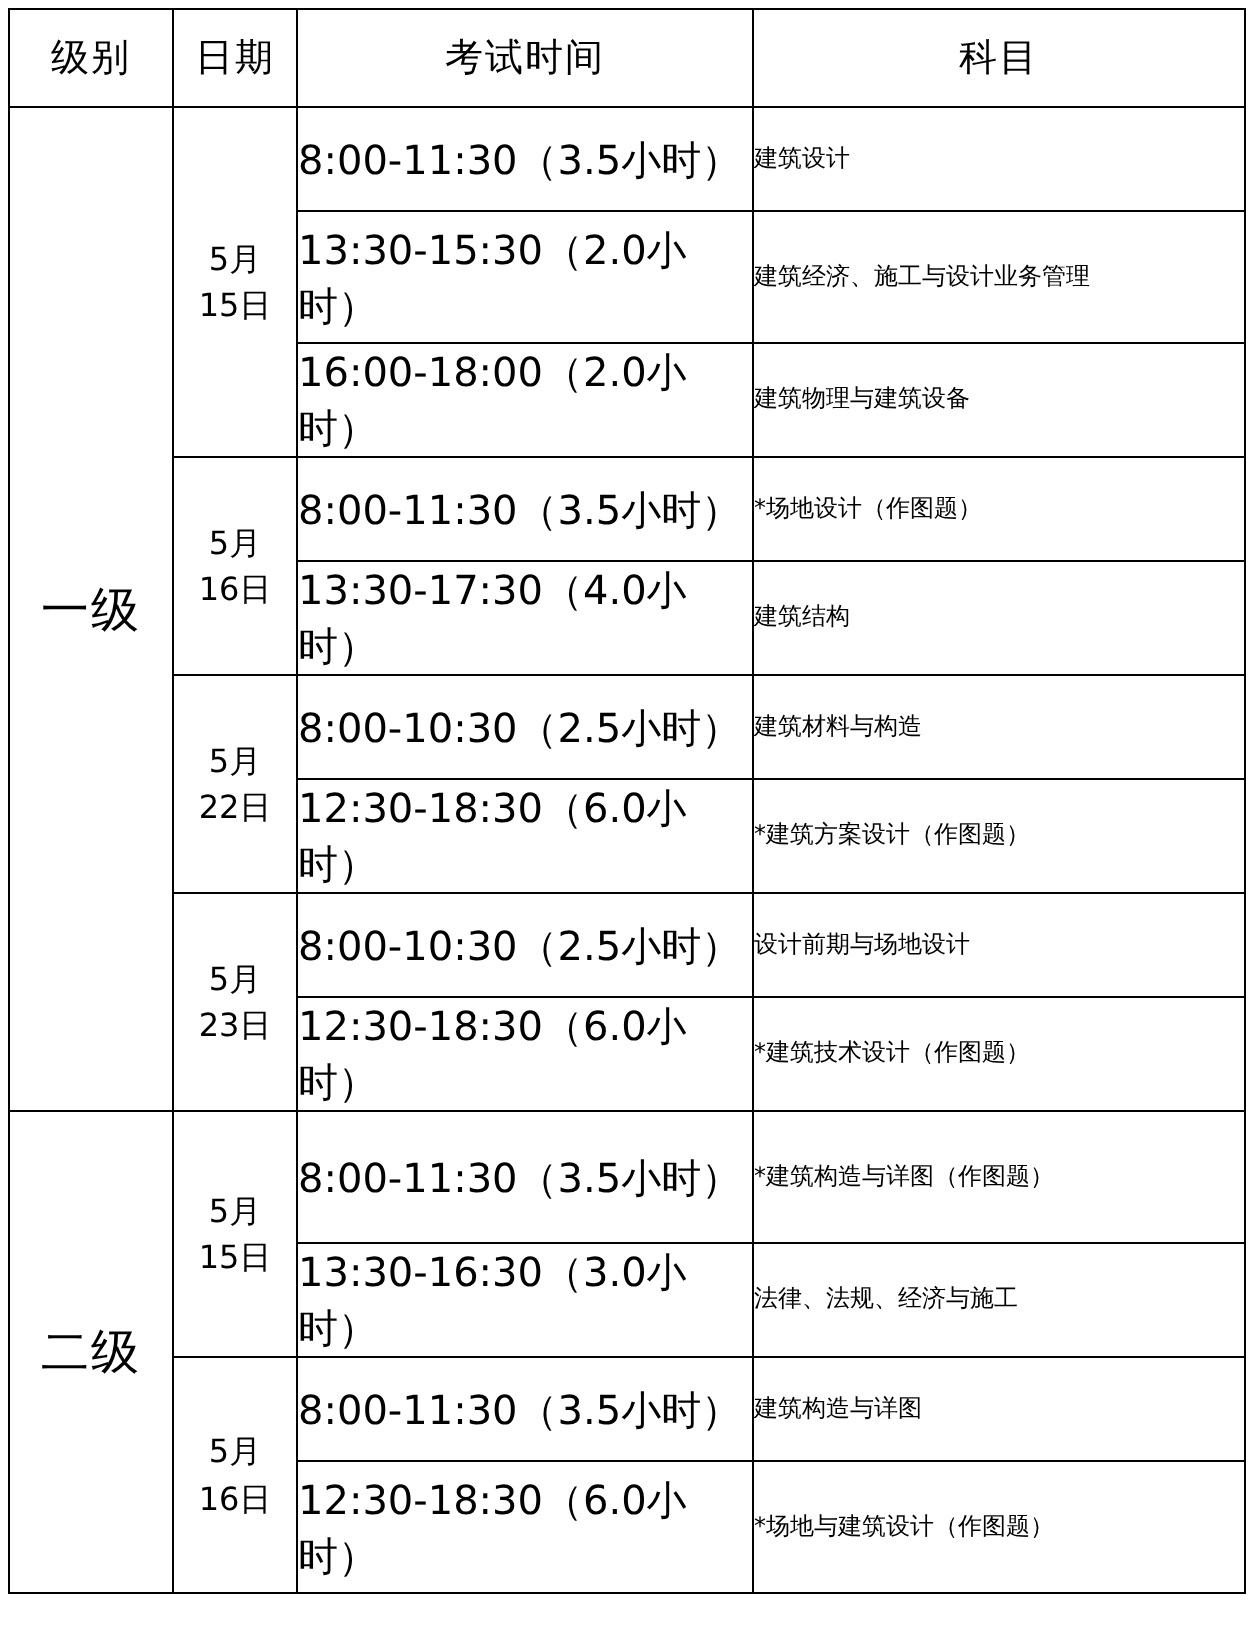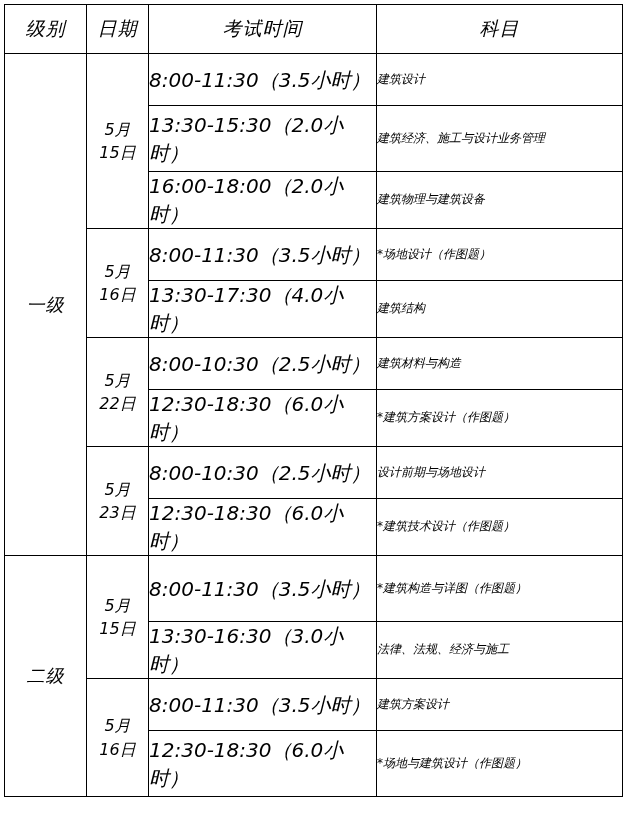--- a/index.html
+++ b/index.html
@@ -16,21 +16,20 @@
     height: 826px;
     position: relative;
     background: #ffffff;
     overflow: hidden;
   }
   table.exam-table {
     border-collapse: collapse;
     width: 618px;
     margin: 4px 0 0 4px;
     table-layout: fixed;
-    font-style: italic;
   }
   table.exam-table td, table.exam-table th {
     border: 1px solid #000000;
     padding: 0;
     vertical-align: middle;
     font-weight: normal;
   }
   
   col.c-level  { width: 82px; }
   col.c-date   { width: 62px; }
@@ -38,21 +37,21 @@
   col.c-subj   { width: 246px; }
 
   .hdr {
     text-align: center;
     font-size: 19px;
     height: 48px;
     letter-spacing: 1px;
   }
   .cell-level {
     text-align: center;
-    font-size: 18px;
+    font-size: 24px;
     letter-spacing: 1px;
   }
   .cell-date {
     text-align: center;
     font-size: 16px;
     line-height: 1.45;
     margin-left: 13px;
   }
   .cell-date span.d-line {
     display: block;
@@ -157,21 +156,21 @@
         <tr class="row-1">
           <td class="cell-time">13:30-16:30（3.0小时）</td>
           <td class="cell-subject">法律、法规、经济与施工</td>
         </tr>
         <tr class="row-1">
           <td class="cell-date" rowspan="2">
             <span class="d-line">5月</span>
             <span class="d-line">16日</span>
           </td>
           <td class="cell-time">8:00-11:30（3.5小时）</td>
-          <td class="cell-subject">建筑方案设计</td>
+          <td class="cell-subject">建筑构造与详图</td>
         </tr>
         <tr class="row-2">
           <td class="cell-time">12:30-18:30（6.0小时）</td>
           <td class="cell-subject">*场地与建筑设计（作图题）</td>
         </tr>
       </tbody>
   </table>
 </div>
 
 </body></html>

